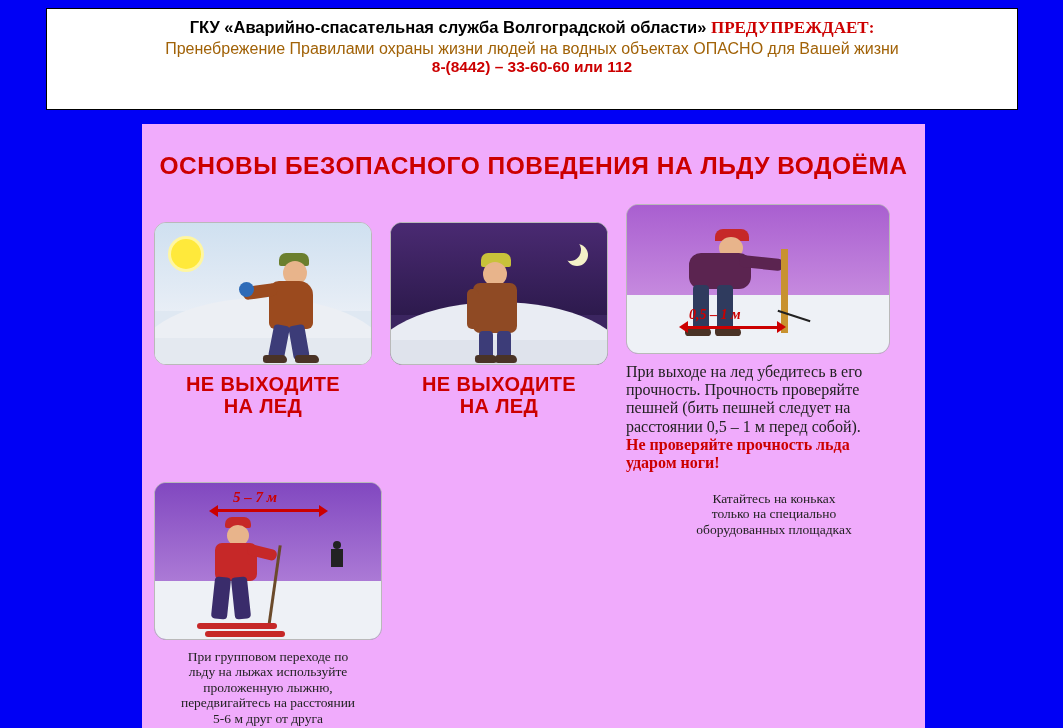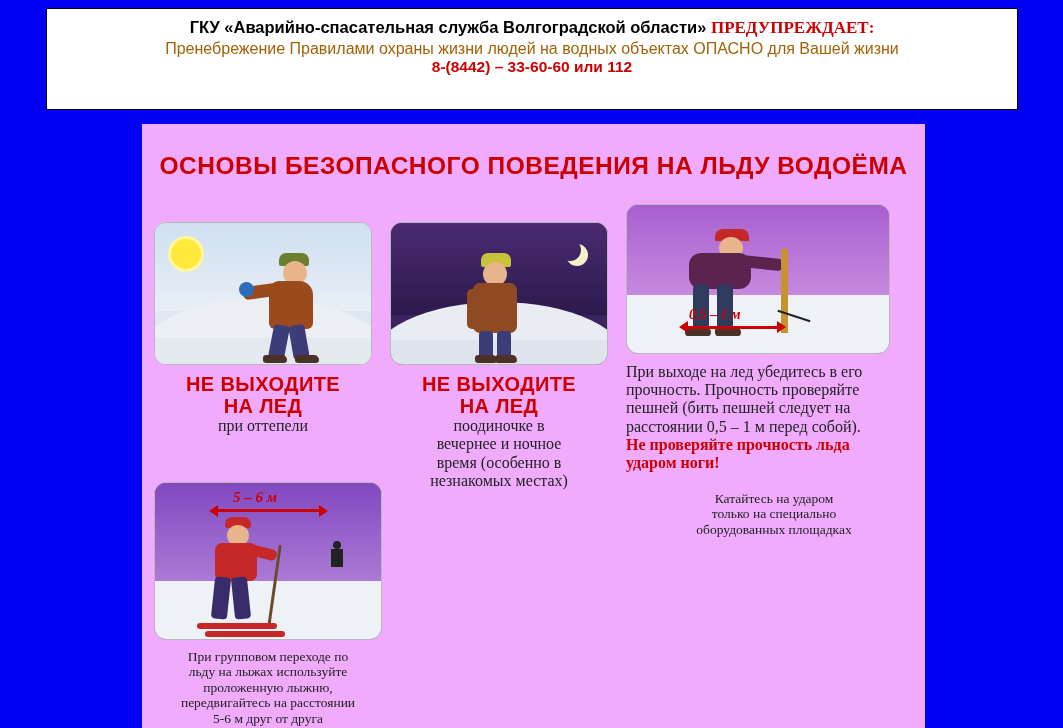--- a/index.html
+++ b/index.html
@@ -151,21 +151,20 @@
           <div class="mitten" style="left:0px; top:31px; width:15px; height:15px; background:#2E6BB8;"></div>
           <div class="leg" style="left:32px; top:74px; width:16px; height:34px; background:#3C3C78; transform:rotate(11deg);"></div>
           <div class="leg" style="left:52px; top:74px; width:16px; height:34px; background:#3C3C78; transform:rotate(-10deg);"></div>
           <div class="boot" style="left:24px; top:104px; width:24px; height:8px; background:#4a3326;"></div>
           <div class="boot" style="left:56px; top:104px; width:24px; height:8px; background:#4a3326;"></div>
         </div>
       </div>
       <div class="cap">
         <span class="big">НЕ ВЫХОДИТЕ</span>
         <span class="big">НА ЛЕД</span>
-        <span class="small">при оттепели</span>
       </div>
     </div>
 
     <div class="cell" style="left:248px; top:98px; width:218px;">
       <div class="pic" style="width:218px; height:143px; background:#3b2560;">
         <div class="sky" style="height:92px; background:linear-gradient(#4a2a72,#2d1a4d);"></div>
         <div class="moon" style="right:26px; top:16px;"></div>
         <div class="snowcurve" style="bottom:0; height:62px; background:#e9ecf3;"></div>
         <div class="snow" style="height:24px; background:#dfe3ec;"></div>
         <div class="fig" style="left:62px; top:30px; width:90px; height:108px;">
@@ -175,24 +174,20 @@
           <div class="arm" style="left:14px; top:36px; width:12px; height:40px; background:#8F4A24;"></div>
           <div class="leg" style="left:26px; top:78px; width:14px; height:28px; background:#3C3C78;"></div>
           <div class="leg" style="left:44px; top:78px; width:14px; height:28px; background:#3C3C78;"></div>
           <div class="boot" style="left:22px; top:102px; width:22px; height:8px; background:#4a3326;"></div>
           <div class="boot" style="left:42px; top:102px; width:22px; height:8px; background:#4a3326;"></div>
         </div>
       </div>
       <div class="cap">
         <span class="big">НЕ ВЫХОДИТЕ</span>
         <span class="big">НА ЛЕД</span>
-        <span class="small" style="white-space:pre-line;">поодиночке в
-вечернее и ночное
-время (особенно в
-незнакомых местах)</span>
       </div>
     </div>
 
     <div class="cell" style="left:484px; top:80px; width:290px;">
       <div class="pic" style="width:264px; height:150px; background:#b36ad0;">
         <div class="sky" style="height:100px; background:linear-gradient(#a95fd0,#c98ee0);"></div>
         <div class="snow" style="height:58px; background:#eef1f6;"></div>
         <div class="fig" style="left:46px; top:22px; width:140px; height:110px;">
           <div class="cap-hat" style="left:42px; top:2px; width:34px; height:12px; background:#C62828; border-radius:8px 8px 0 0;"></div>
           <div class="head" style="left:46px; top:10px; width:24px; height:22px; background:#E8B48B;"></div>
@@ -221,21 +216,21 @@
       </div>
     </div>
 
     <div class="cell" style="left:12px; top:358px; width:228px;">
       <div class="pic" style="width:228px; height:158px; background:#8E53C6;">
         <div class="sky" style="height:108px; background:linear-gradient(#8148c0,#b07fd8);"></div>
         <div class="snow" style="height:58px; background:#eef1f6;"></div>
         <div class="arrow-line" style="left:58px; top:26px; width:108px;"></div>
         <div style="position:absolute; left:54px; top:22px; width:0;height:0;border-top:6px solid transparent;border-bottom:6px solid transparent;border-right:9px solid #CC0000;"></div>
         <div style="position:absolute; left:164px; top:22px; width:0;height:0;border-top:6px solid transparent;border-bottom:6px solid transparent;border-left:9px solid #CC0000;"></div>
-        <div class="arrow-lbl" style="left:78px; top:6px; font-size:15px;">5 – 6 м</div>
+        <div class="arrow-lbl" style="left:78px; top:6px; font-size:15px;">5 – 7 м</div>
         <div class="fig" style="left:36px; top:34px; width:110px; height:118px;">
           <div class="cap-hat" style="left:34px; top:0px; width:26px; height:11px; background:#C62828;"></div>
           <div class="head" style="left:36px; top:8px; width:22px; height:21px; background:#E8B48B;"></div>
           <div class="body" style="left:24px; top:26px; width:42px; height:38px; background:#C62828;"></div>
           <div class="arm" style="left:56px; top:30px; width:30px; height:11px; background:#C62828; transform:rotate(14deg);"></div>
           <div class="leg" style="left:22px; top:60px; width:16px; height:42px; background:#3A2C6B; transform:rotate(6deg);"></div>
           <div class="leg" style="left:42px; top:60px; width:16px; height:42px; background:#3A2C6B; transform:rotate(-6deg);"></div>
           <div style="position:absolute; left:82px; top:28px; width:3px; height:82px; background:#6b4a2a; transform:rotate(8deg);"></div>
           <div style="position:absolute; left:6px; top:106px; width:80px; height:6px; background:#C62828; border-radius:3px;"></div>
           <div style="position:absolute; left:14px; top:114px; width:80px; height:6px; background:#C62828; border-radius:3px;"></div>
@@ -250,20 +245,20 @@
 льду на лыжах используйте
 проложенную лыжню,
 передвигайтесь на расстоянии
 5-6 м друг от друга</span>
       </div>
     </div>
 
 
     <div class="cell" style="left:506px; top:358px; width:252px;">
       <div class="cap">
-        <span class="small tiny" style="white-space:pre-line;">Катайтесь на ударом
+        <span class="small tiny" style="white-space:pre-line;">Катайтесь на коньках
 только на специально
 оборудованных площадках</span>
       </div>
     </div>
 
   </div>
 </div>
 
 </body></html>

